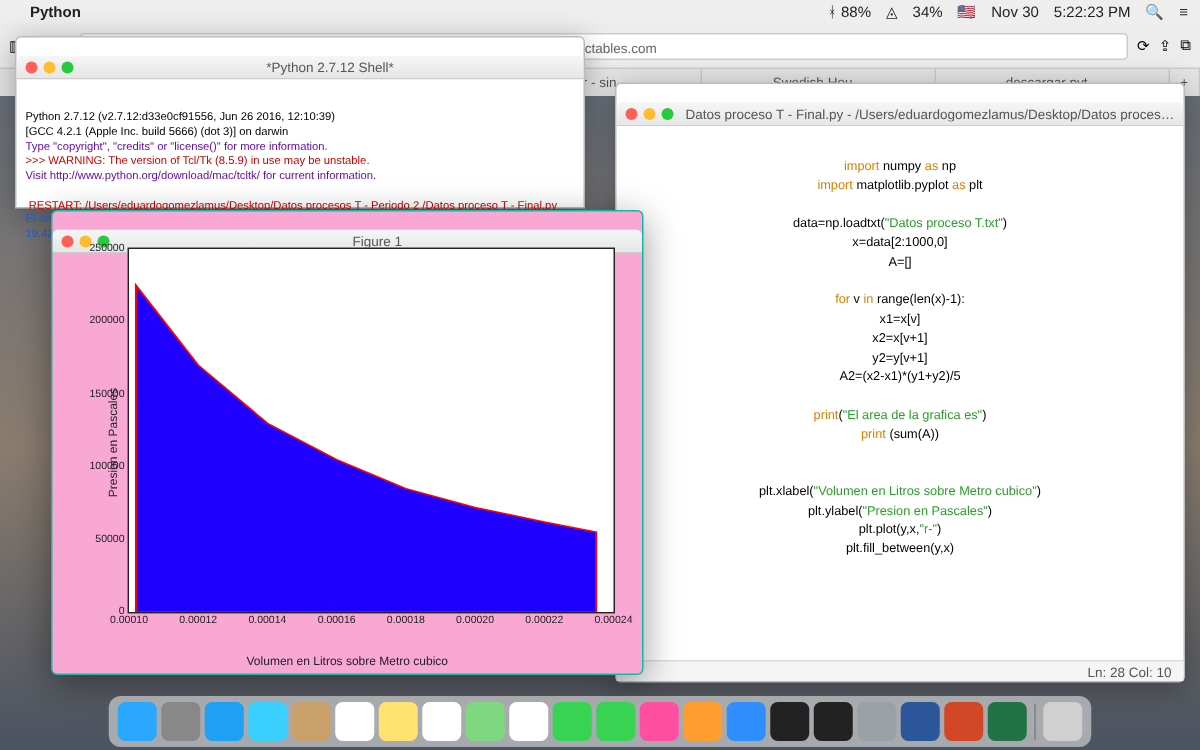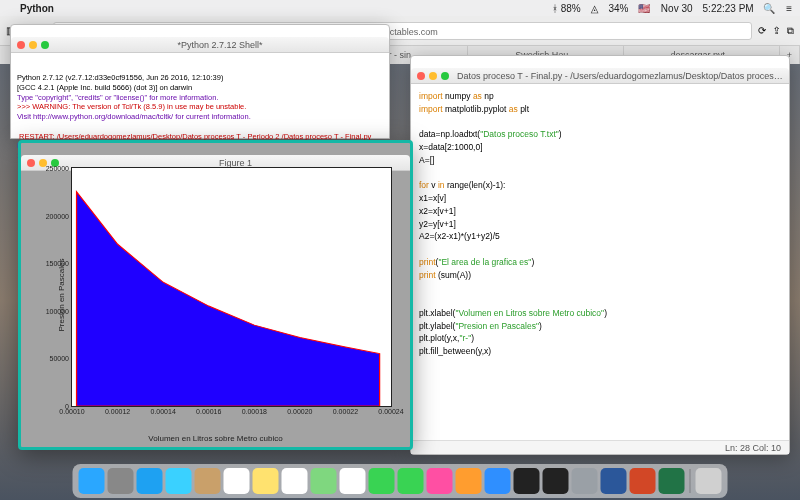--- a/index.html
+++ b/index.html
@@ -22,26 +22,26 @@
 .titlebar { height:16px; background:linear-gradient(#f6f6f6,#e6e6e6); border-bottom:1px solid #ccc; display:flex; align-items:center; padding:0 6px; font-size:9px; color:#555; border-radius:4px 4px 0 0;margin-top:12px; }
 .lights { display:flex; gap:4px; margin-right:8px; }
 .light { width:8px; height:8px; border-radius:50%; }
 .l-r{background:#ff5f56}.l-y{background:#ffbd2e}.l-g{background:#27c93f}
 .shell-body { padding:20px 6px; font-family:Menlo,Monaco,monospace; font-size:7.5px; line-height:1.3; white-space:pre-wrap; }
 .shell-body .purple{color:#6a0dad}.shell-body .red{color:#c00}.shell-body .blue{color:#2060d0}
 
 
 .editor { position:absolute; right:10px; top:55px; width:380px; height:400px; background:#fff; border:1px solid #bbb; border-radius:4px; box-shadow:0 4px 20px rgba(0,0,0,.3); z-index:3; }
 .editor .titlebar .title{flex:1;text-align:center;overflow:hidden;text-overflow:ellipsis;white-space:nowrap}
-.editor-body { padding:6px 8px; font-family:Menlo,Monaco,monospace; font-size:8.5px; line-height:1.5; }
+.editor-body { padding:20px 8px; font-family:Menlo,Monaco,monospace; font-size:8.5px; line-height:1.5;text-align:center; }
 .kw{color:#d97e00}.str{color:#2a9d2a}
 .statusbar { position:absolute; bottom:0; right:0; left:0; height:14px; border-top:1px solid #ddd; background:#f5f5f5; font-size:9px; text-align:right; padding:0 8px; line-height:14px; color:#555; }
 
 
-.figure { position:absolute; left:18px; top:140px; width:395px; height:310px; background:#a3a3a3; border:3px solid #14b8a6; border-radius:4px; box-shadow:0 6px 24px rgba(0,0,0,.4); z-index:8; }
+.figure { position:absolute; left:34px; top:140px; width:395px; height:310px; background:#f9a8d4; border:1px solid #14b8a6; border-radius:4px; box-shadow:0 6px 24px rgba(0,0,0,.4); z-index:8; }
 .figure .titlebar .title{flex:1;text-align:center}
 .plot-area{position:absolute;left:50px;top:24px;right:18px;bottom:40px;background:#fff;border:1px solid #222}
 .ylabel{position:absolute;left:4px;top:50%;transform:translateY(-50%) rotate(-90deg);transform-origin:center;font-size:8px;color:#222;white-space:nowrap}
 .xlabel{position:absolute;bottom:4px;left:50%;transform:translateX(-50%);font-size:8px;color:#222}
 .ytick{position:absolute;right:100%;font-size:7px;color:#222;transform:translateY(-50%);padding-right:3px}
 .xtick{position:absolute;top:100%;font-size:7px;color:#222;transform:translateX(-50%);padding-top:2px}
 .fill{position:absolute;left:0;bottom:0;width:100%;height:100%}
 
 
 .dock{position:absolute;bottom:2px;left:50%;transform:translateX(-50%);height:34px;background:rgba(240,240,240,.55);border-radius:8px;display:flex;align-items:center;padding:0 6px;gap:3px;z-index:20}

